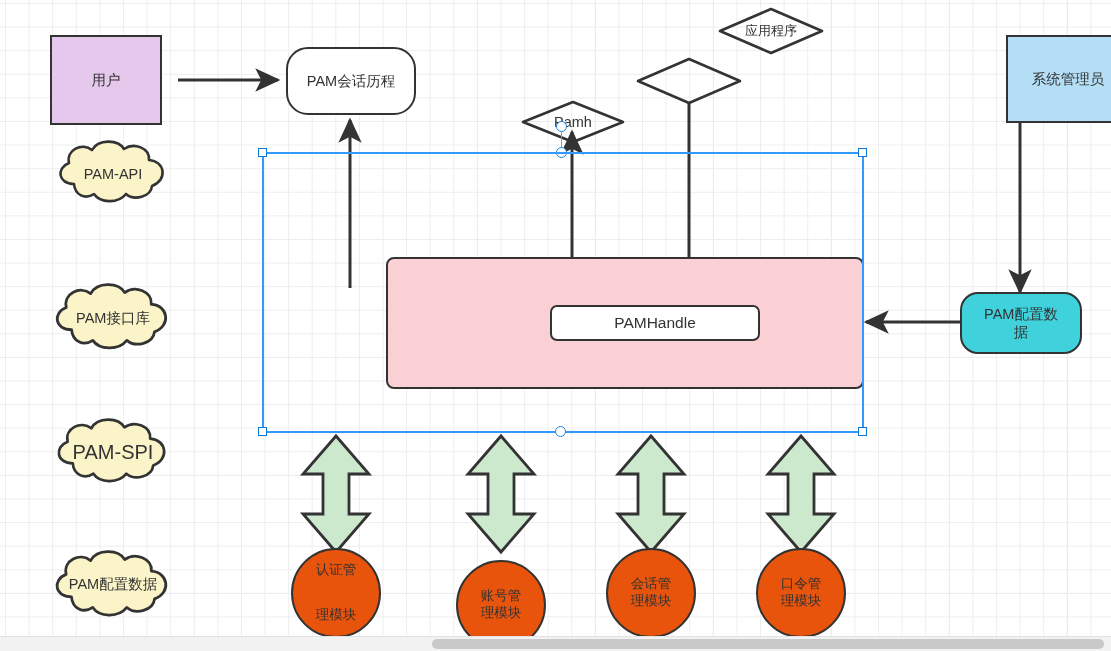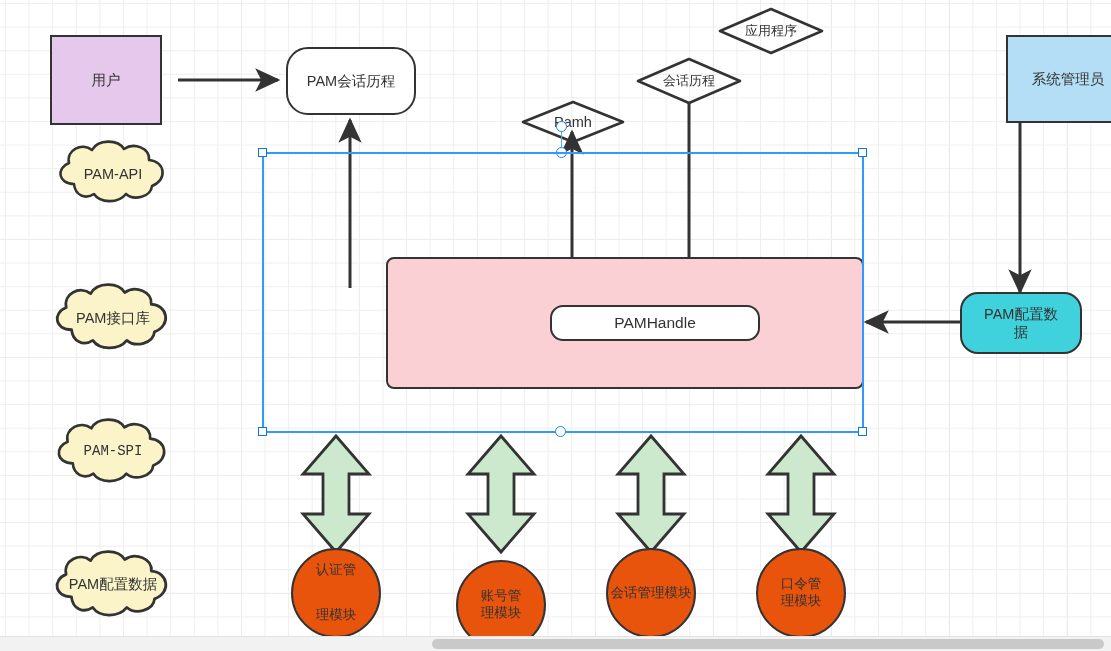--- a/index.html
+++ b/index.html
@@ -150,21 +150,21 @@
   <div class="svg-label" style="left:52px;top:152px;width:122px;height:44px;font-size:14.5px;">PAM-API</div>
 
   <svg class="shape" style="left:48px;top:283px;width:130px;height:68px;" viewBox="0 0 122 64">
     <path d="M22,44 C6,44 4,28 17,23 C14,10 30,2 40,10 C46,-1 66,-1 72,9 C82,2 98,8 97,20 C113,21 116,40 100,46 C99,57 82,61 74,54 C66,64 48,63 42,54 C33,60 23,55 22,44 Z" fill="#faf4c8" stroke="#333333" stroke-width="2.6" stroke-linejoin="round"></path>
   </svg>
   <div class="svg-label" style="left:48px;top:296px;width:130px;height:44px;font-size:14.5px;">PAM接口库</div>
 
   <svg class="shape" style="left:50px;top:418px;width:126px;height:66px;" viewBox="0 0 122 64">
     <path d="M22,44 C6,44 4,28 17,23 C14,10 30,2 40,10 C46,-1 66,-1 72,9 C82,2 98,8 97,20 C113,21 116,40 100,46 C99,57 82,61 74,54 C66,64 48,63 42,54 C33,60 23,55 22,44 Z" fill="#faf4c8" stroke="#333333" stroke-width="2.6" stroke-linejoin="round"></path>
   </svg>
-  <div class="svg-label" style="left:50px;top:430px;width:126px;height:44px;font-size:14px;font-family:Liberation Mono, monospace;">PAM-SPI</div>
+  <div class="svg-label" style="left:50px;top:430px;width:126px;height:44px;font-size:20px;">PAM-SPI</div>
 
   <svg class="shape" style="left:48px;top:549px;width:130px;height:70px;" viewBox="0 0 122 64">
     <path d="M22,44 C6,44 4,28 17,23 C14,10 30,2 40,10 C46,-1 66,-1 72,9 C82,2 98,8 97,20 C113,21 116,40 100,46 C99,57 82,61 74,54 C66,64 48,63 42,54 C33,60 23,55 22,44 Z" fill="#faf4c8" stroke="#333333" stroke-width="2.6" stroke-linejoin="round"></path>
   </svg>
   <div class="svg-label" style="left:62px;top:561px;width:102px;height:46px;font-size:14.5px;">PAM配置数据</div>
 
   <div class="node rect" style="left:50px;top:35px;width:112px;height:90px;background:#e6c8ec;font-size:14.5px;">
     <span>用户</span>
   </div>
 
@@ -177,34 +177,33 @@
   </div>
 
   <svg class="shape" style="left:718px;top:7px;width:106px;height:48px;" viewBox="0 0 106 48">
     <polygon points="53,2 104,24 53,46 2,24" fill="none" stroke="#333333" stroke-width="2.6" stroke-linejoin="round"></polygon>
   </svg>
   <div class="svg-label" style="left:718px;top:7px;width:106px;height:48px;font-size:13px;">应用程序</div>
 
   <svg class="shape" style="left:636px;top:57px;width:106px;height:48px;" viewBox="0 0 106 48">
     <polygon points="53,2 104,24 53,46 2,24" fill="none" stroke="#333333" stroke-width="2.6" stroke-linejoin="round"></polygon>
   </svg>
-  <div class="svg-label" style="left:636px;top:57px;width:106px;height:48px;font-size:13px;">会话历程</div>
 
   <svg class="shape" style="left:521px;top:100px;width:104px;height:44px;" viewBox="0 0 104 44">
     <polygon points="52,2 102,22 52,42 2,22" fill="none" stroke="#333333" stroke-width="2.6" stroke-linejoin="round"></polygon>
   </svg>
   <div class="svg-label" style="left:521px;top:100px;width:104px;height:44px;font-size:14.5px;">Pamh</div>
 
   <div class="ep-link" style="left:560.5px;top:126px;height:28px;"></div>
   <div class="ep-dot" style="left:556px;top:121px;"></div>
   <div class="ep-dot" style="left:556px;top:147px;"></div>
 
   <div class="node rrect-sm" style="left:386px;top:257px;width:478px;height:132px;background:#fbd0d4;"></div>
 
-  <div class="node rrect-sm" style="left:550px;top:305px;width:210px;height:36px;background:#ffffff;font-size:15.5px;border-radius:13px;">
+  <div class="node rrect-sm" style="left:550px;top:305px;width:210px;height:36px;background:#ffffff;font-size:15.5px;border-radius:7px;">
     <span>PAMHandle</span>
   </div>
 
   <div class="node rrect" style="left:960px;top:292px;width:122px;height:62px;background:#3fd2dd;font-size:14.5px;padding:0 20px;border-radius:18px;">
     <span>PAM配置数据</span>
   </div>
 
   <div class="sel-line" style="left:262px;top:152px;width:602px;height:2px;"></div>
   <div class="sel-line" style="left:262px;top:431px;width:602px;height:2px;"></div>
   <div class="sel-line" style="left:262px;top:152px;width:2px;height:281px;"></div>
@@ -230,21 +229,21 @@
   </svg>
 
   <div class="node" style="left:291px;top:548px;width:90px;height:90px;border-radius:50%;background:#e8540c;border:2.5px solid #333333;font-size:13.5px;flex-direction:column;gap:28px;">
     <span>认证管</span>
     <span>理模块</span>
   </div>
   <div class="node" style="left:456px;top:560px;width:90px;height:90px;border-radius:50%;background:#e8540c;border:2.5px solid #333333;font-size:13.5px;flex-direction:column;">
     <span>账号管</span>
     <span>理模块</span>
   </div>
-  <div class="node" style="left:606px;top:548px;width:90px;height:90px;border-radius:50%;background:#e8540c;border:2.5px solid #333333;font-size:13.5px;flex-direction:row;">
+  <div class="node" style="left:606px;top:548px;width:90px;height:90px;border-radius:50%;background:#e8540c;border:2.5px solid #333333;font-size:13.5px;flex-direction:column;">
     <span>会话管</span>
     <span>理模块</span>
   </div>
   <div class="node" style="left:756px;top:548px;width:90px;height:90px;border-radius:50%;background:#e8540c;border:2.5px solid #333333;font-size:13.5px;flex-direction:column;">
     <span>口令管</span>
     <span>理模块</span>
   </div>
 
   <div id="scrollbar-track">
     <div id="scrollbar-thumb"></div>

